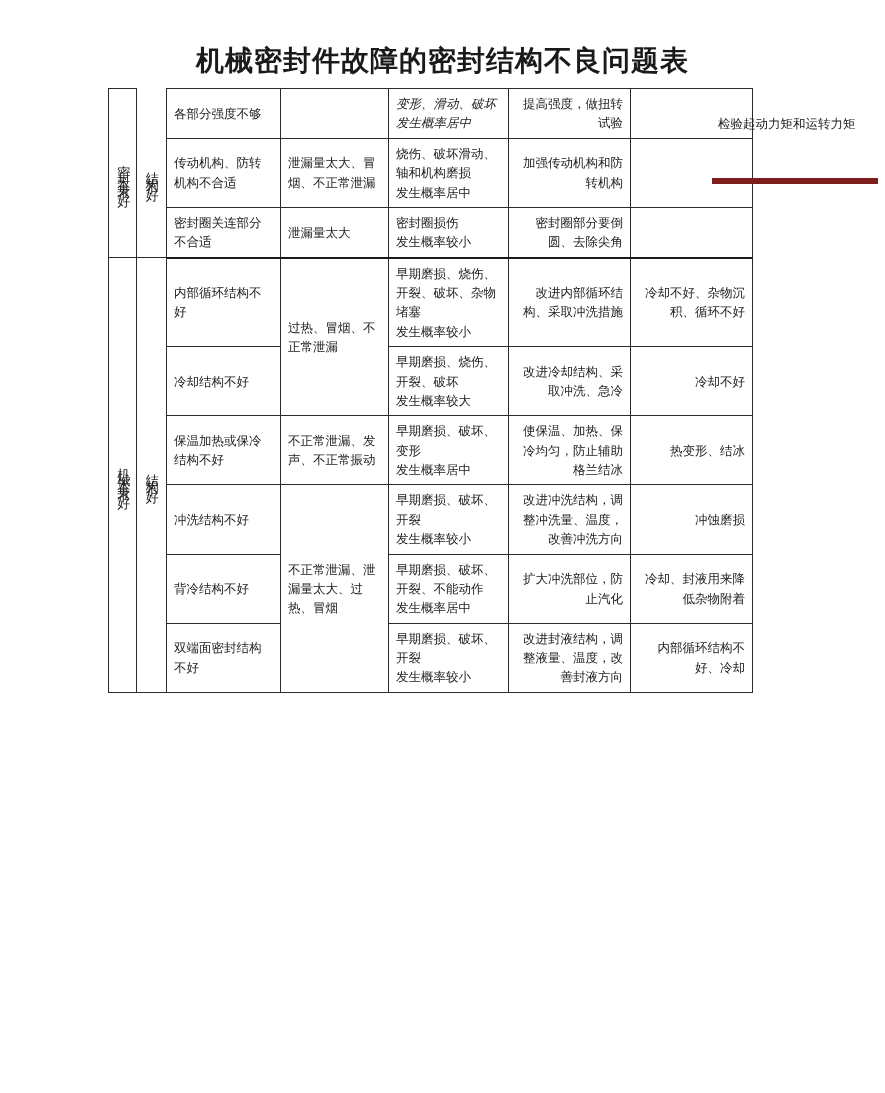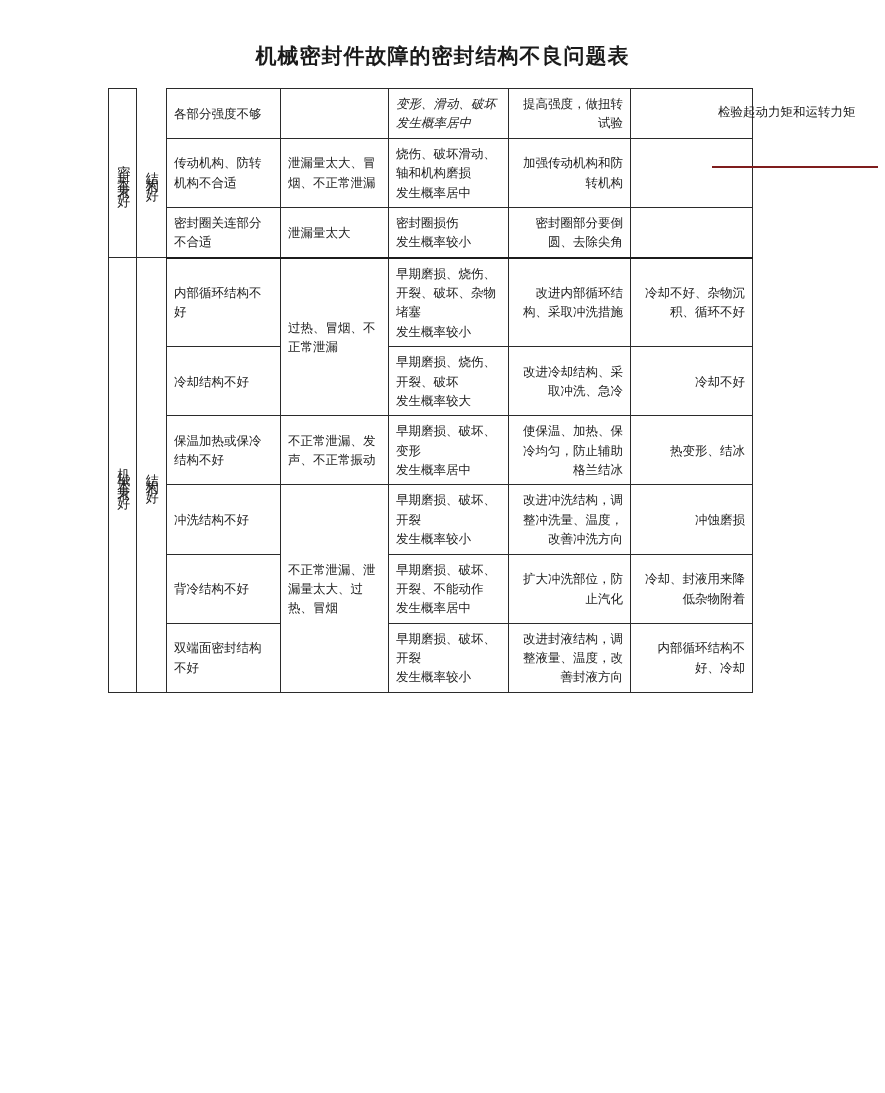--- a/index.html
+++ b/index.html
@@ -19,21 +19,21 @@
     position: relative;
     width: 885px;
     height: 1093px;
   }
   .doc-title {
     position: absolute;
     left: 0;
     top: 42px;
     width: 885px;
     text-align: center;
-    font-size: 21px;
+    font-size: 28px;
     font-weight: bold;
     letter-spacing: 1px;
     font-family: "DejaVu Sans", "Liberation Sans", sans-serif;
   }
   .table-wrap {
     position: absolute;
     left: 108px;
     top: 88px;
     width: 700px;
   }
@@ -78,25 +78,25 @@
   td.detail-cell{ text-align: left; }
   td.action-cell{ text-align: right; }
   td.remark-cell{ text-align: right; margin-left: 48px; }
   td.blank {
     border: none;
   }
   
   .tr-note {
     position: absolute;
     left: 712px;
-    top: 100px;
+    top: 112px;
     width: 160px;
     font-size: 12.5px;
     line-height: 1.9;
-    border-bottom: 2px solid #7f1d1d;
+    border-bottom: 6px solid #7f1d1d;
     padding-bottom: 42px;
     padding-left: 6px;
   }
   .thick-sep {
     border-top: 2px solid #1c1c1c !important;
   }
 </style>
 </head>
 <body>
 

